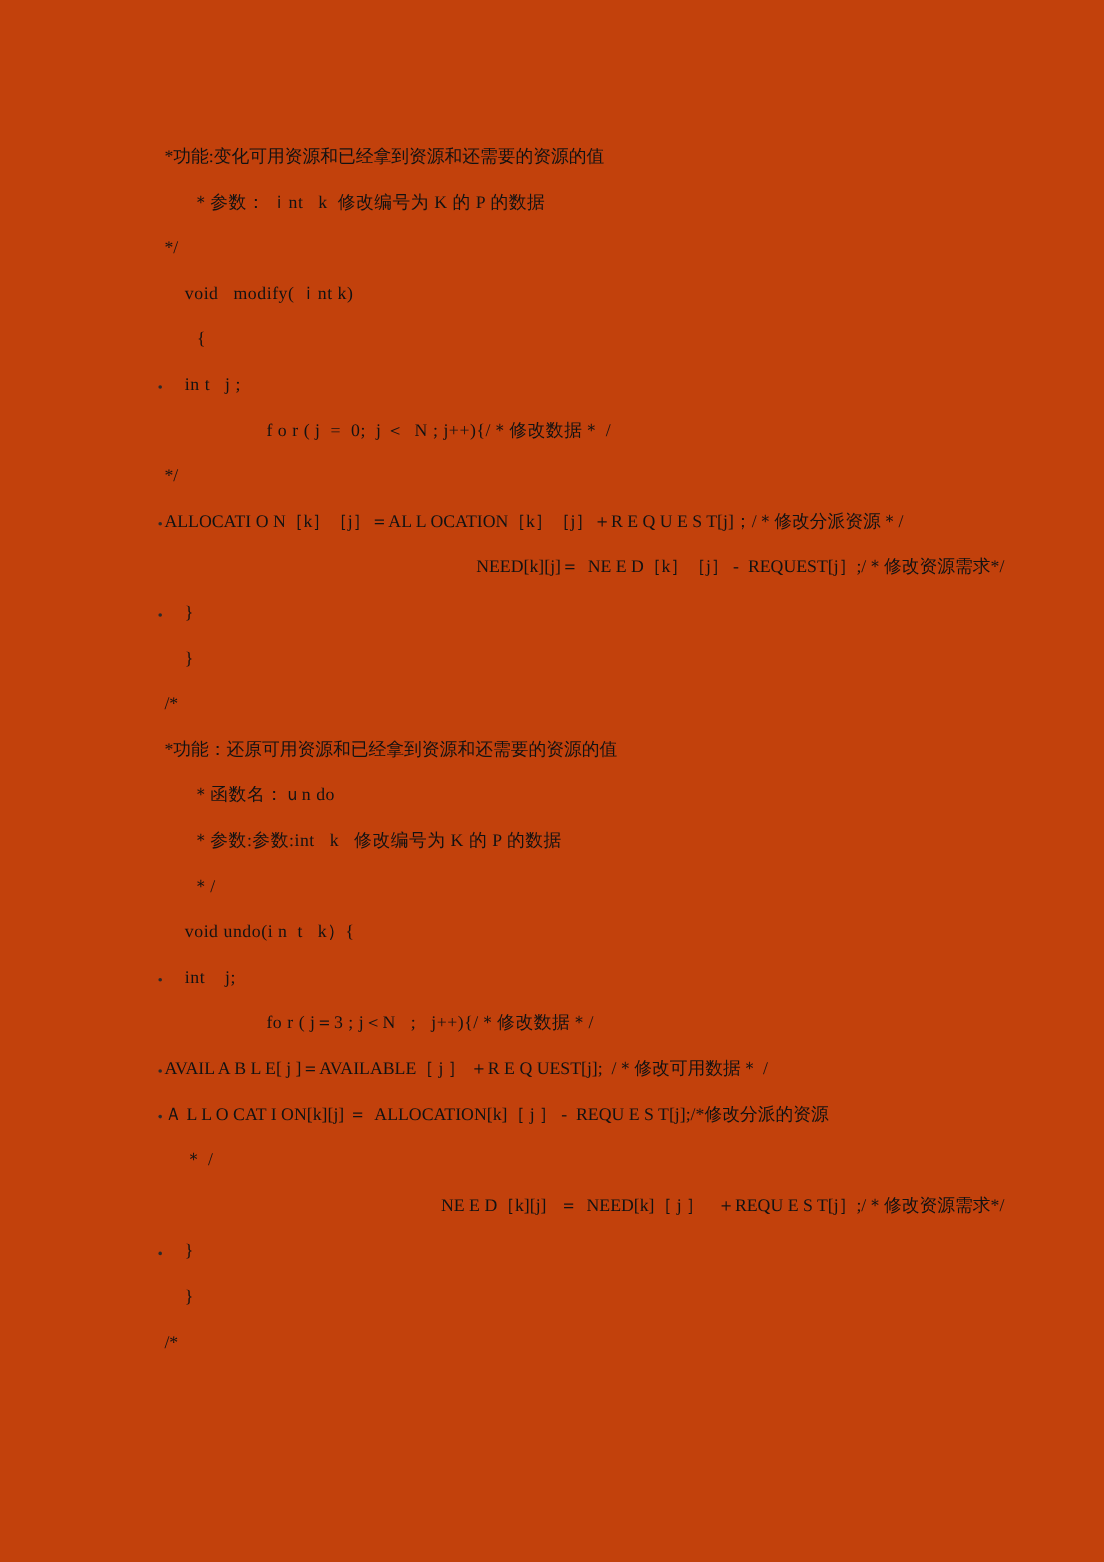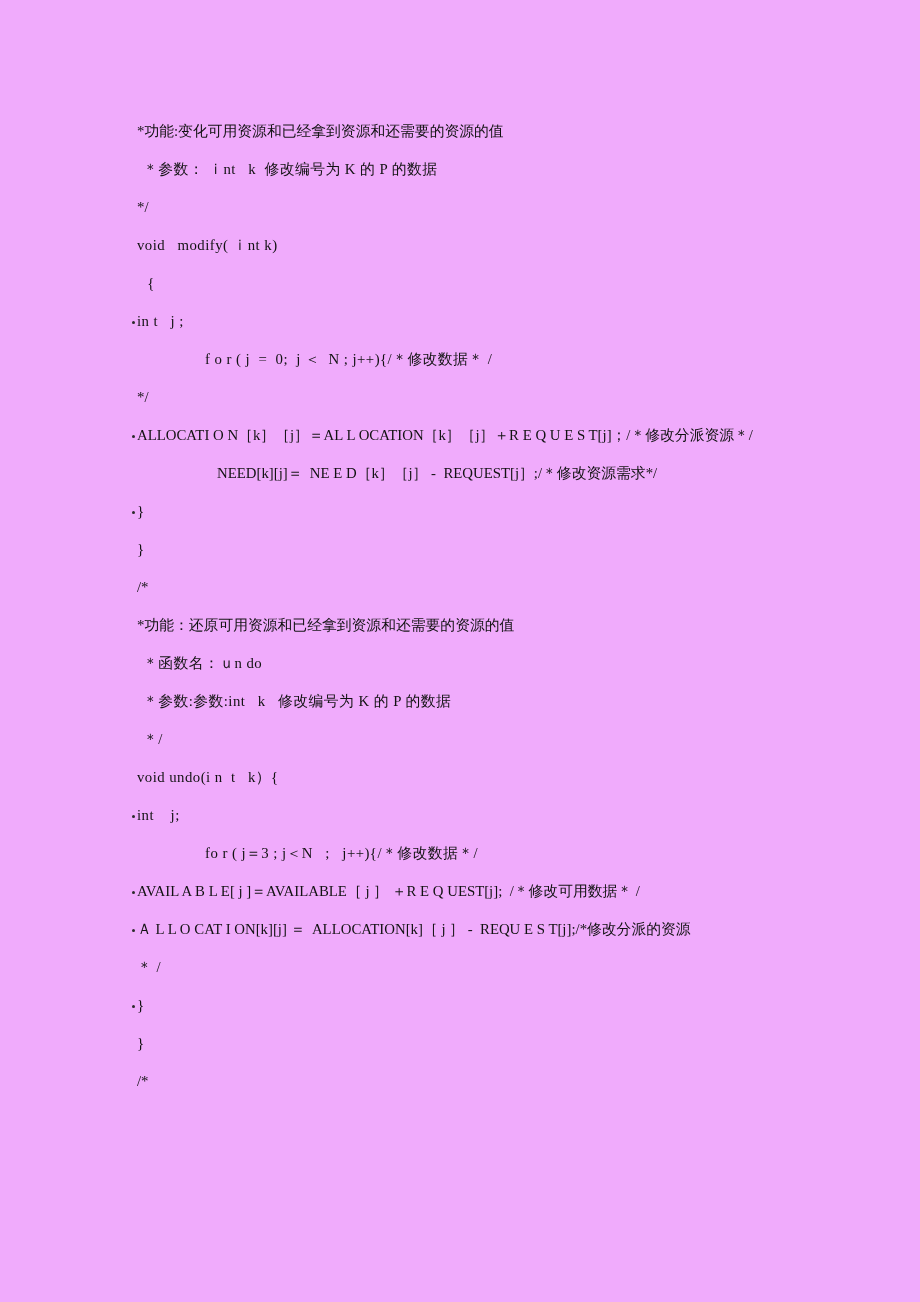--- a/index.html
+++ b/index.html
@@ -16,21 +16,21 @@
     color: #000000;
     -webkit-font-smoothing: none;
   }
 
   #page {
     position: absolute;
     left: 0;
     top: 0;
     width: 920px;
     height: 1302px;
-    background: #f0abfc;
+    background: #c2410c;
   }
 
   #doc-body {
     position: absolute;
     left: 137px;
     top: 112px;
     width: 700px;
   }
 
   .line {
@@ -59,22 +59,22 @@
     height: 3px;
     border-radius: 50%;
     background: #2a2a2a;
   }
 
   
   .ind-0  { padding-left: 0px; }
   .ind-sp { padding-left: 6px; }
   .ind-1  { padding-left: 68px; }
   .ind-2  { padding-left: 85px; }
-  .ind-3  { padding-left: 80px; }
-  .ls-med   { letter-spacing: 0.45px; }
+  .ind-3  { padding-left: 80px; text-align: right; }
+  .ls-med   { letter-spacing: 0.45px; margin-left: 17px; }
   .ls-tight { letter-spacing: 0px; }
 </style>
 </head>
 <body>
 
 <div id="page">
   <div id="doc-body">
 
   <div class="line ind-0"><span class="txt ls-tight">*功能:变化可用资源和已经拿到资源和还需要的资源的值</span></div>
       <div class="line ind-sp"><span class="txt ls-med">＊参数： ｉnt   k  修改编号为 K 的 P 的数据</span></div>
@@ -92,17 +92,18 @@
       <div class="line ind-0"><span class="txt ls-tight">*功能：还原可用资源和已经拿到资源和还需要的资源的值</span></div>
       <div class="line ind-sp"><span class="txt ls-med">＊函数名：ｕn do</span></div>
       <div class="line ind-sp"><span class="txt ls-med">＊参数:参数:int   k   修改编号为 K 的 P 的数据</span></div>
       <div class="line ind-sp"><span class="txt ls-med">＊/</span></div>
       <div class="line ind-0"><span class="txt ls-med">void undo(i n  t   k）{</span></div>
       <div class="line ind-0 bullet"><span class="txt ls-med">int    j;</span></div>
       <div class="line ind-1"><span class="txt ls-med">fo r ( j＝3 ; j＜N   ;   j++){/＊修改数据＊/</span></div>
       <div class="line ind-0 bullet"><span class="txt ls-tight">AVAIL A B L E[ j ]＝AVAILABLE［ j ］ ＋R E Q UEST[j];  /＊修改可用数据＊ /</span></div>
       <div class="line ind-0 bullet"><span class="txt ls-tight">Ａ L L O CAT I ON[k][j] ＝  ALLOCATION[k]［ j ］ -  REQU E S T[j];/*修改分派的资源</span></div>
       <div class="line ind-0"><span class="txt ls-med">＊ /</span></div>
+      <div class="line ind-3"><span class="txt ls-tight">NE E D［k][j]   ＝  NEED[k]［ j ］   ＋REQU E S T[j］;/＊修改资源需求*/</span></div>
       <div class="line ind-0 bullet"><span class="txt ls-med">}</span></div>
       <div class="line ind-0"><span class="txt ls-med">}</span></div>
       <div class="line ind-0"><span class="txt ls-tight">/*</span></div>
     </div>
 </div>
 
 </body></html>

